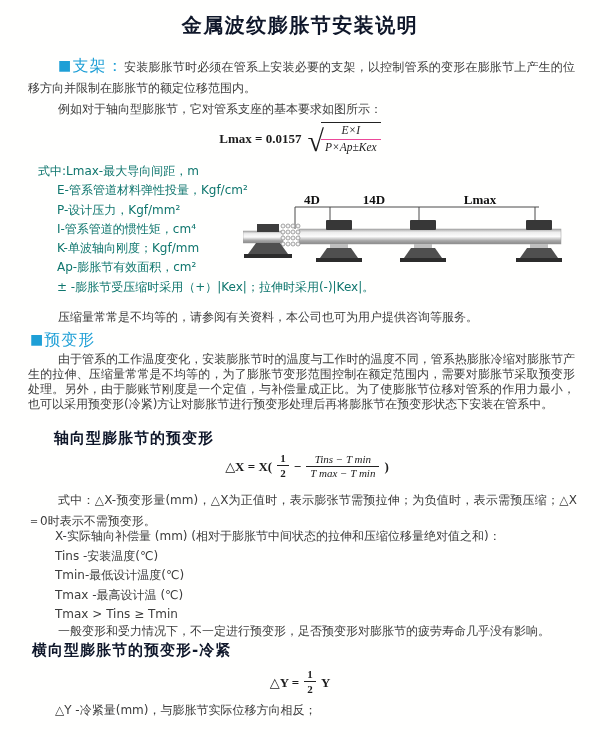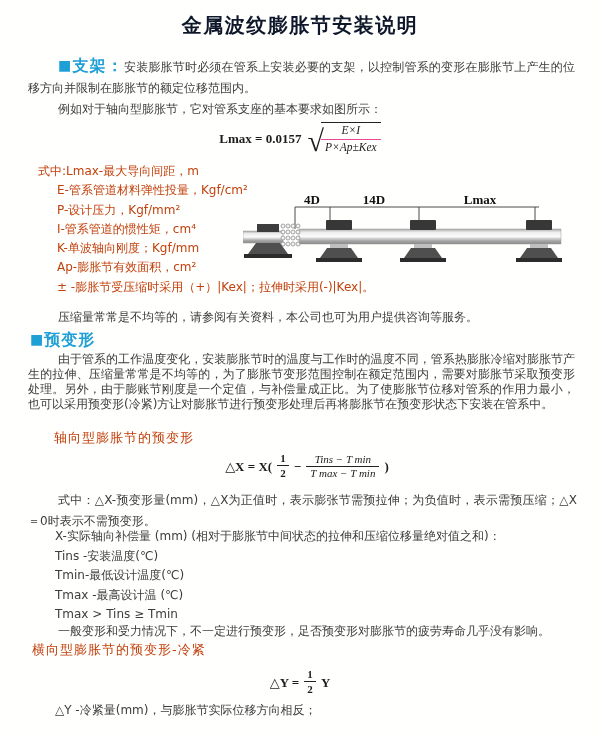--- a/index.html
+++ b/index.html
@@ -5,23 +5,23 @@
   html,body{margin:0;padding:0;background:#ffffff;}
   #page{position:relative;width:600px;height:737px;background:#fffffe;overflow:hidden;
         font-family:"DejaVu Sans","Liberation Sans",sans-serif;color:#3a3a3a;}
   .abs{position:absolute;}
   #title{top:12px;left:0;width:600px;text-align:center;font-size:20px;font-weight:bold;
          color:#0f172a;letter-spacing:1.5px;}
   .body-text{font-size:12px;line-height:21px;text-align:justify;color:#3c3c3c;}
   .indent{text-indent:30px;}
   .blue{color:#1e9fd6;}
   .sec-marker{font-size:14px;vertical-align:1px;margin-right:1px;}
-  .sec-heading{font-size:16px;font-weight:bold;letter-spacing:1px;}
-  .sub-heading{font-size:13px;font-weight:normal;letter-spacing:1px;color:#c2410c;}
-  .defs{font-size:12px;line-height:19.3px;color:#c2410c;}
+  .sec-heading{font-size:16px;font-weight:normal;letter-spacing:1px;}
+  .sub-heading{font-size:15px;font-weight:bold;letter-spacing:1px;color:#0f172a;}
+  .defs{font-size:12px;line-height:19.3px;color:#0f766e;}
   .def-item{white-space:nowrap;}
   .def-item:not(:first-child){margin-left:19px;}
   .list{font-size:12px;line-height:19.6px;color:#3c3c3c;}
   .formula{left:0;width:600px;text-align:center;color:#222;}
   .ftxt{font-family:"Liberation Serif","DejaVu Serif",serif;font-weight:bold;font-size:13px;color:#1c1c1c;}
   .rad{font-family:"Liberation Serif","DejaVu Serif",serif;font-size:30px;font-weight:400;
        vertical-align:-8px;margin-right:-3px;line-height:0;color:#1c1c1c;}
   .rfrac{display:inline-block;vertical-align:middle;border-top:1.5px solid #222;
          font-family:"Liberation Serif","DejaVu Serif",serif;font-style:italic;font-size:11.5px;
          text-align:center;line-height:1.2;color:#1c1c1c;}

